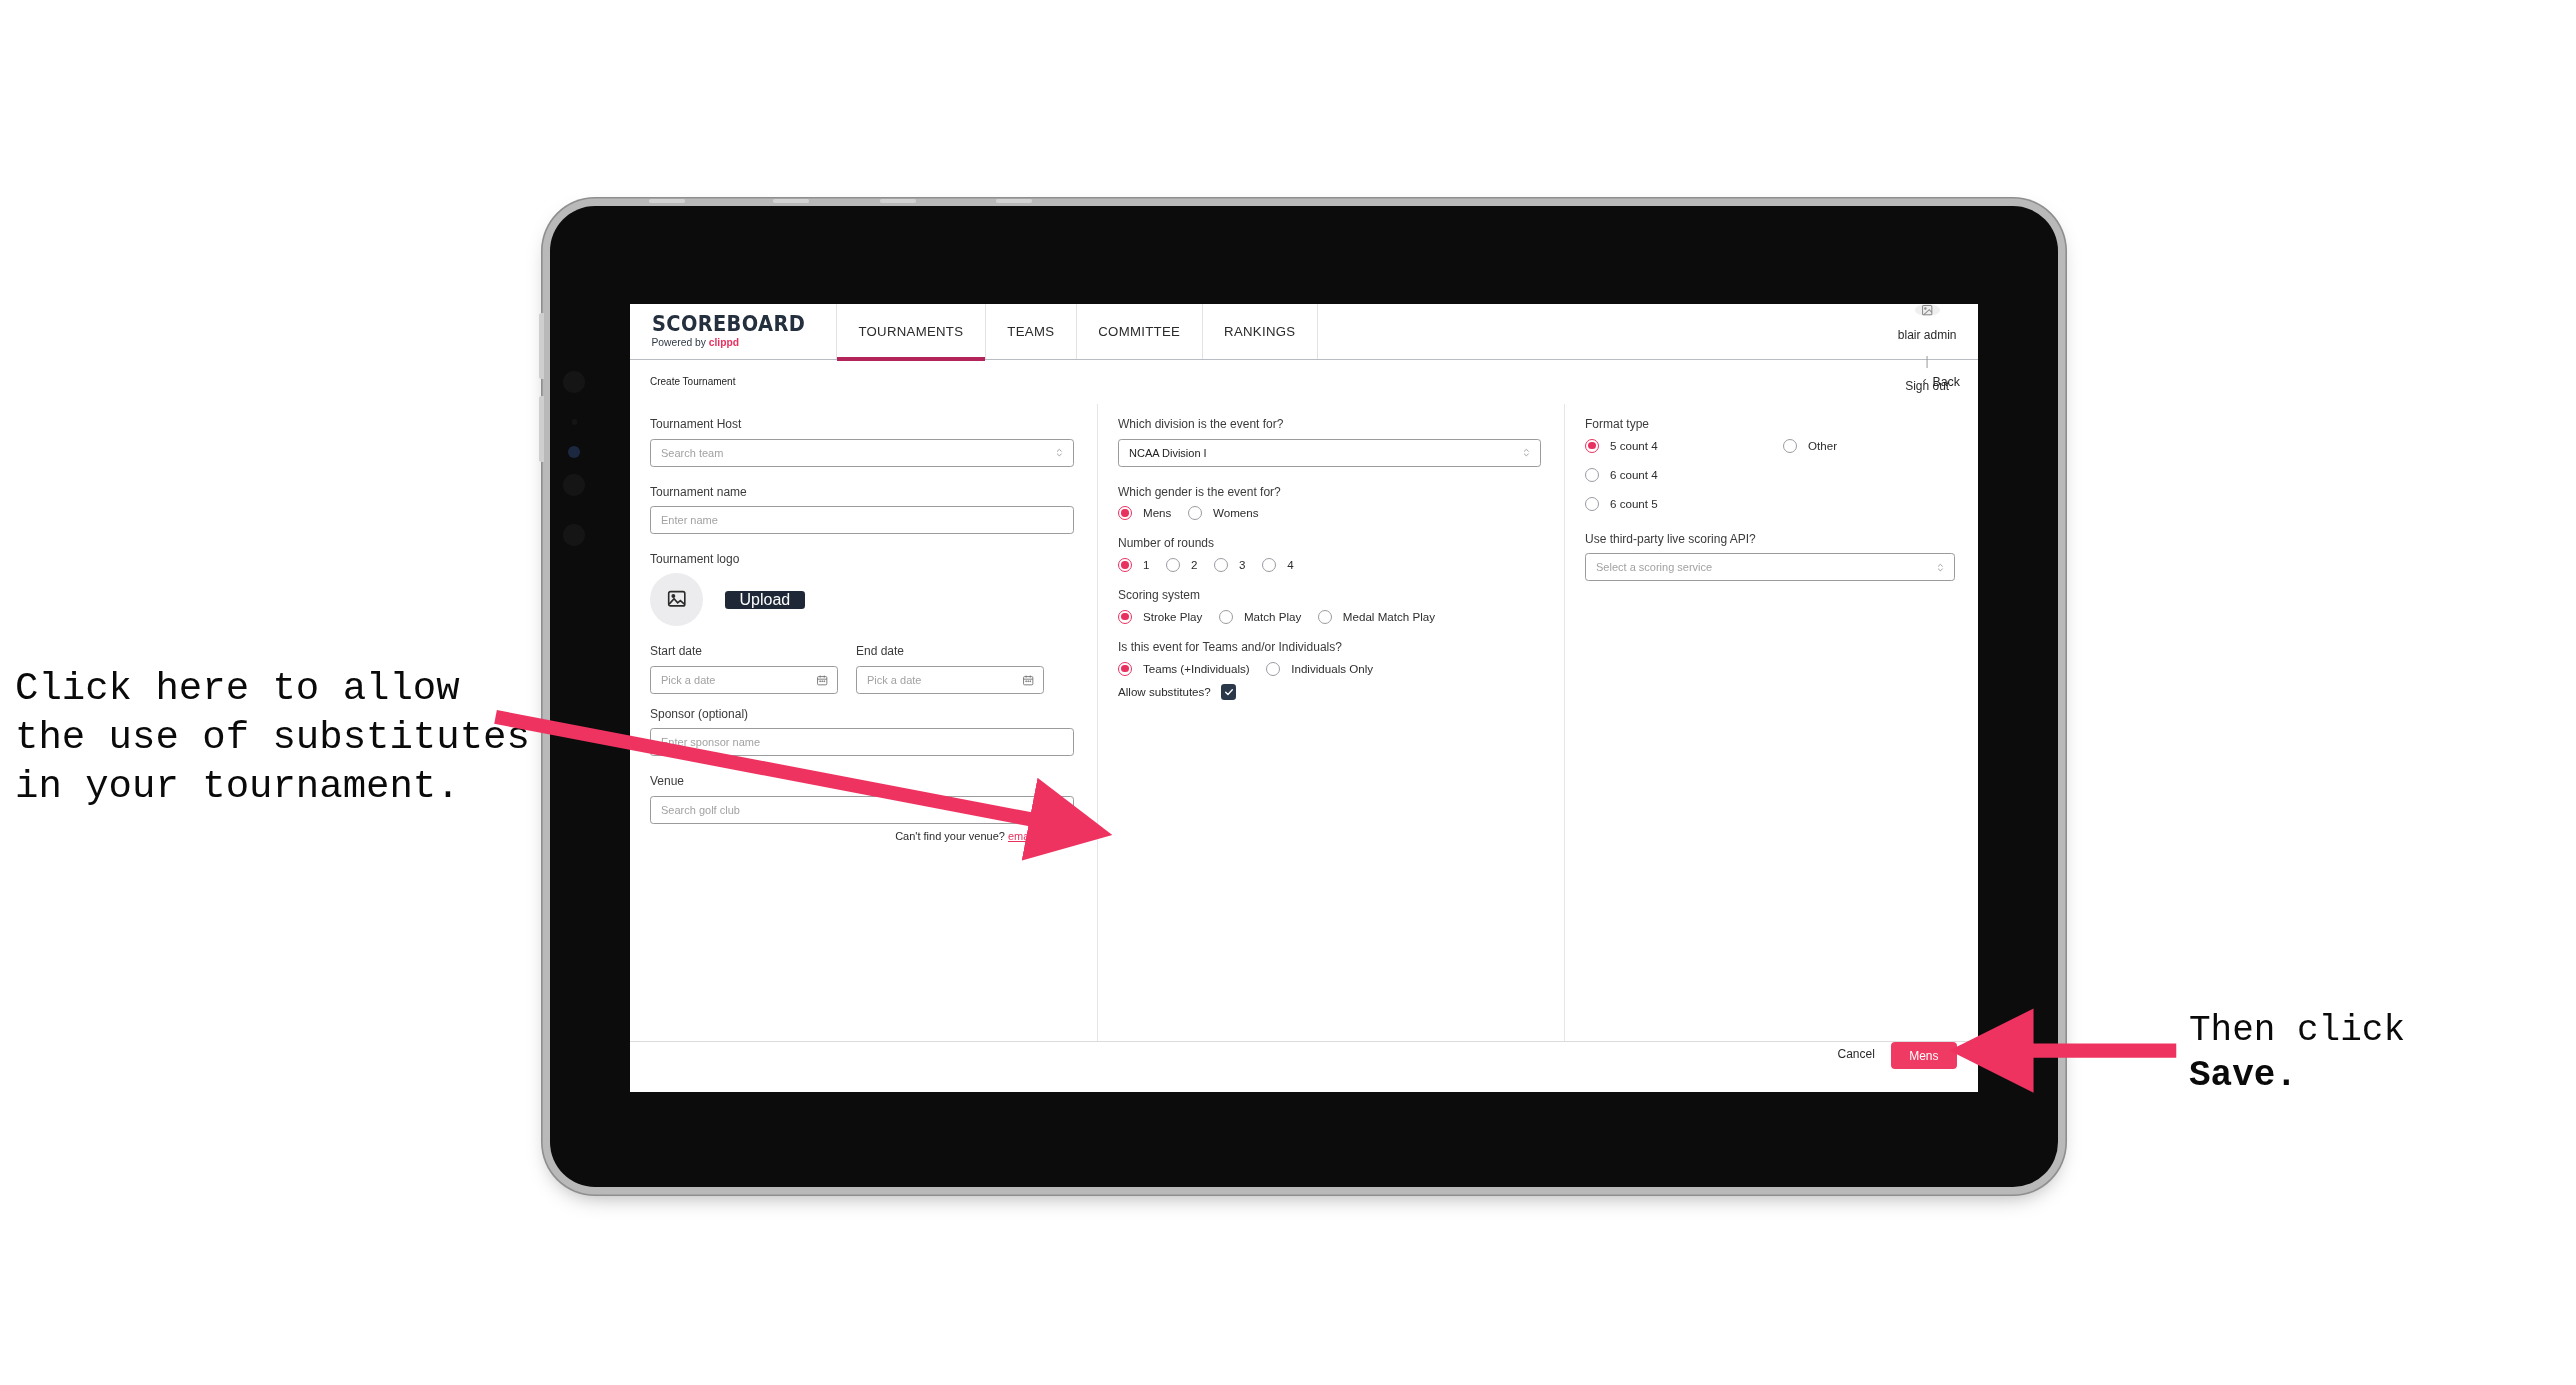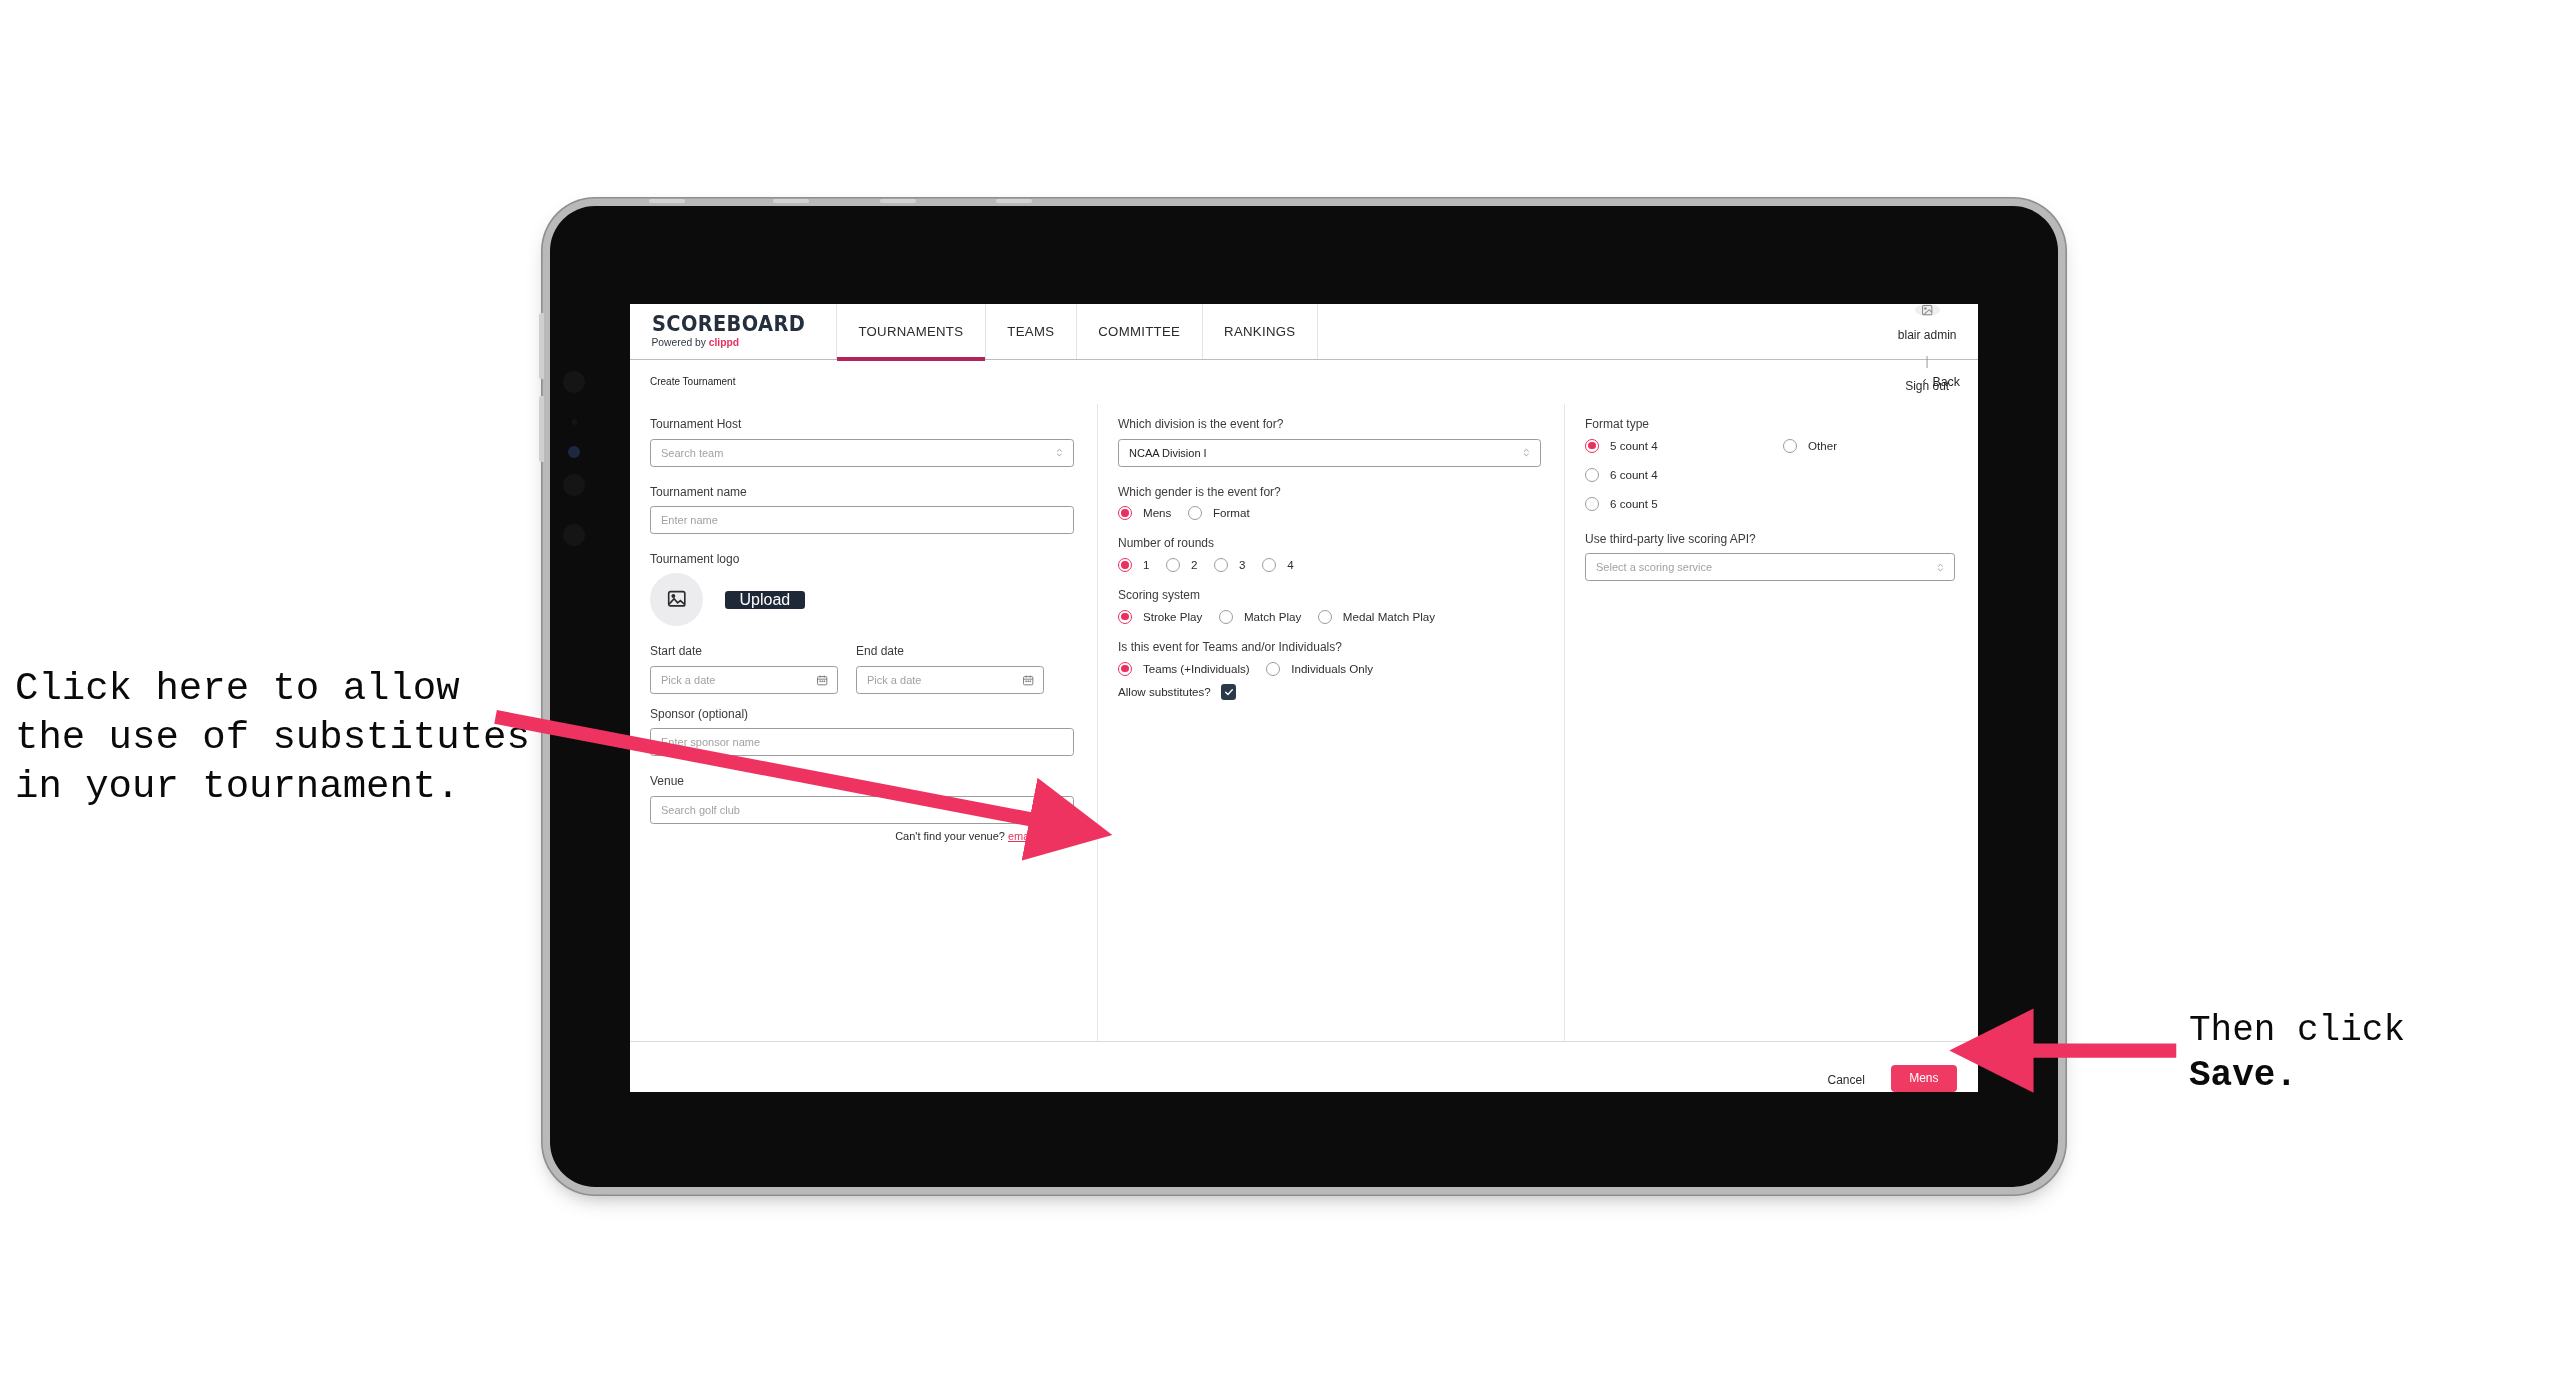--- a/index.html
+++ b/index.html
@@ -253,22 +253,22 @@
     display: flex; align-items: center; justify-content: center;
     cursor: pointer;
     flex: none;
   }
   .cbox svg { width: 10px; height: 10px; color: #fff; }
 
   
   .appfoot {
     height: 51px;
     border-top: 0.8px solid #dcdcde;
-    display: flex; align-items: flex-end; justify-content: flex-end;
-    gap: 18px;
+    display: flex; align-items: flex-start; justify-content: flex-end;
+    gap: 8px;
     padding-right: 21.5px;
     flex: none;
     background: #fff;
   }
   .btn-cancel {
     font-size: 12px; color: #2b2b2b;
     cursor: pointer; padding: 5px 8.3px;
   }
   .btn-save {
     background: #ef3b63;
@@ -476,21 +476,21 @@
 
         <div>
           <div class="field-label">Which gender is the event for?</div>
           <div class="radio-row">
             <div class="radio-opt">
               <span class="rad on"></span>
               <span class="rad-label">Mens</span>
             </div>
             <div class="radio-opt">
               <span class="rad"></span>
-              <span class="rad-label">Format</span>
+              <span class="rad-label">Womens</span>
             </div>
           </div>
         </div>
 
         <div>
           <div class="field-label">Number of rounds</div>
           <div class="radio-row">
             <div class="radio-opt">
               <span class="rad on"></span>
               <span class="rad-label">1</span>

